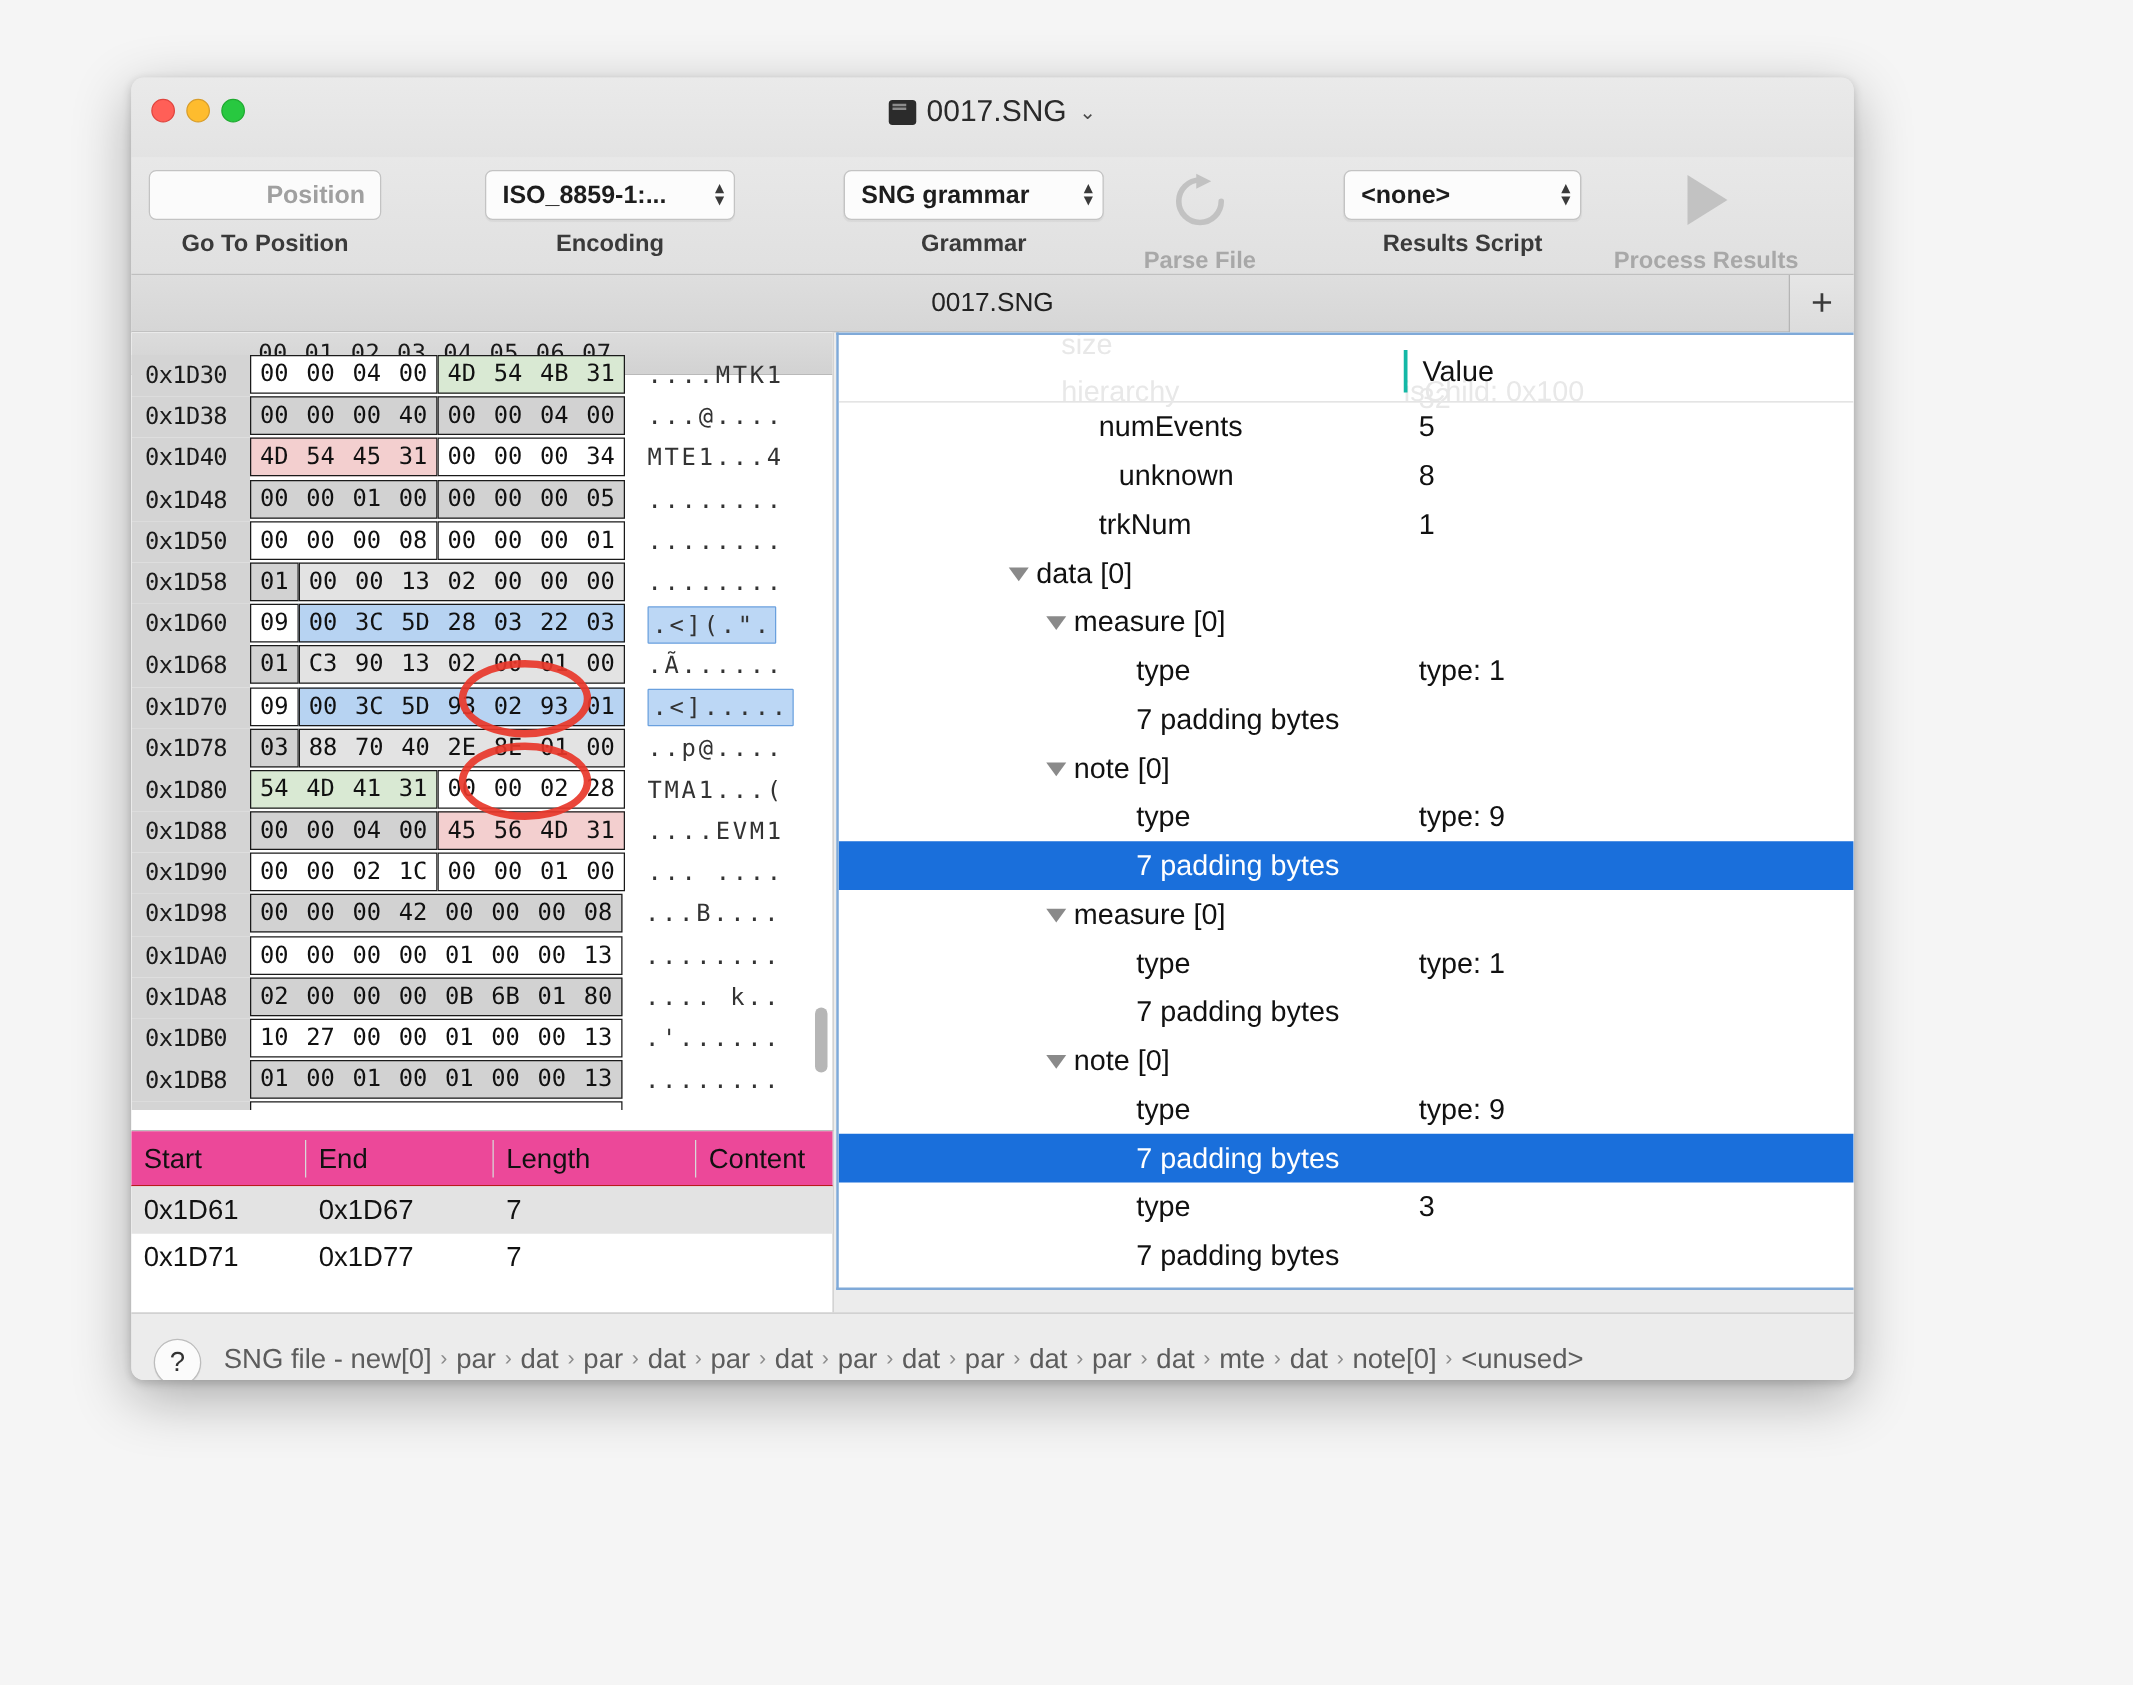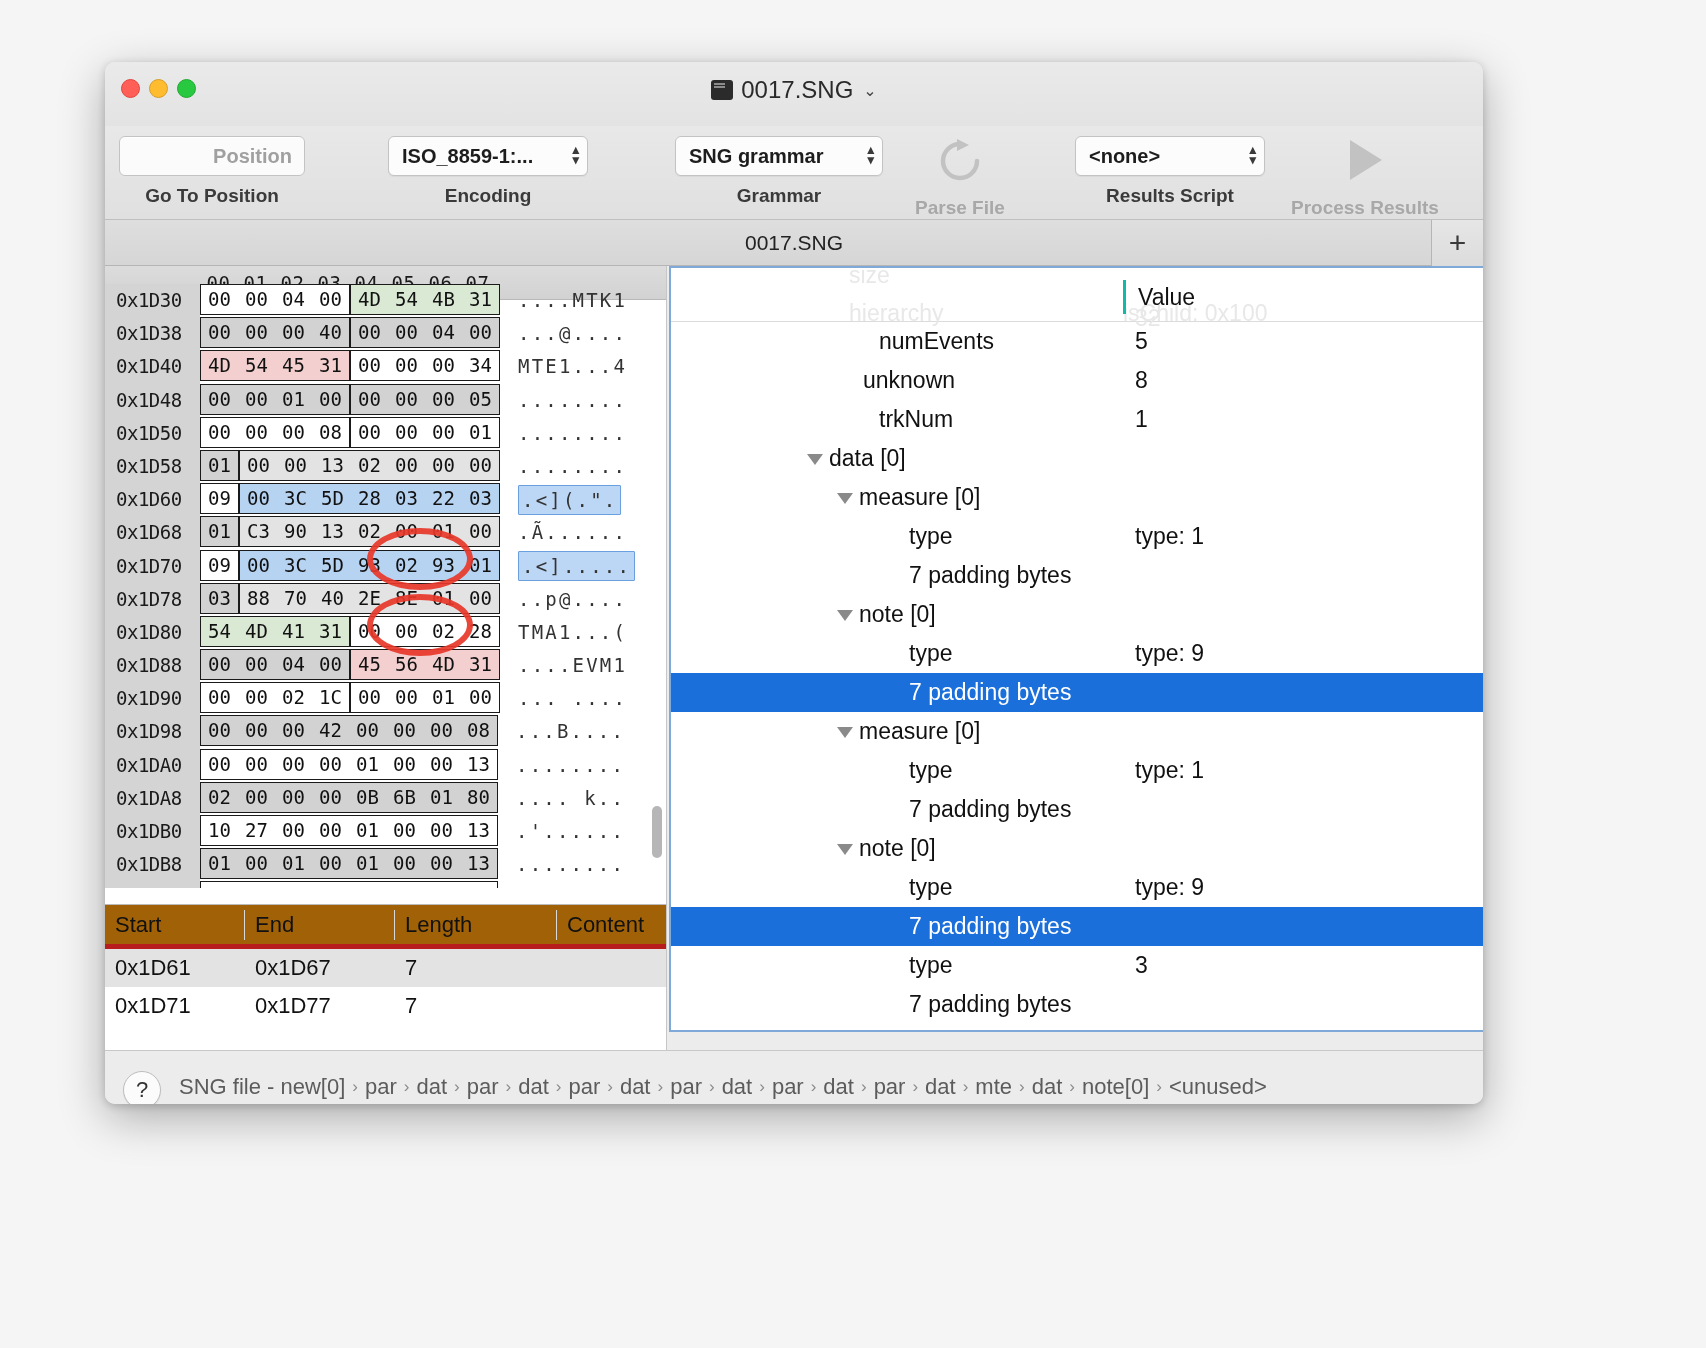--- a/index.html
+++ b/index.html
@@ -219,22 +219,22 @@
   
   .ranges {
     position: absolute; left: 0; top: 638px;
     width: 562px; height: 146px;
     background: #fff;
     border-right: 1px solid #c6c6c6;
     border-top: 1px solid #bbb;
   }
   .rng-hdr {
     display: flex; height: 44px; align-items: center;
-    background: #a16207;
-    border-bottom: 5px solid #b91c1c;
+    background: #ec4899;
+    border-bottom: 1px solid #b91c1c;
     font-size: 22px; color: #111;
   }
   .rng-hdr div {
     padding-left: 10px;
     border-right: 1px solid #d8d8d8;
     height: 30px; line-height: 30px;
   }
   .rng-hdr div:last-child { border-right: none; }
   .rng-row {
     display: flex; height: 38px; align-items: center;
@@ -788,21 +788,21 @@
         <div class="ghost" style="left:178px; top:32px;">hierarchy</div>
         <div class="ghost" style="left:452px; top:32px;">isChild: 0x100</div>
         <div class="val-hdr">Value</div>
       </div>
       <div class="tree-body" id="tree-body">
           <div class="trow">
             <span class="tlabel" style="left: 208px;">numEvents</span>
             <span class="tvalue">5</span>
           </div>
           <div class="trow">
-            <span class="tlabel" style="left: 192px;">unknown</span>
+            <span class="tlabel" style="left: 224px;">unknown</span>
             <span class="tvalue">8</span>
           </div>
           <div class="trow">
             <span class="tlabel" style="left: 208px;">trkNum</span>
             <span class="tvalue">1</span>
           </div>
           <div class="trow">
             <span class="tri" style="left: 136px; top: 15px;"></span>
             <span class="tlabel" style="left: 158px;">data [0]</span>
           </div>

